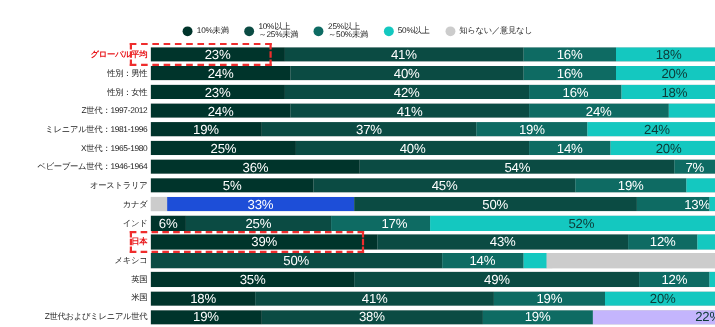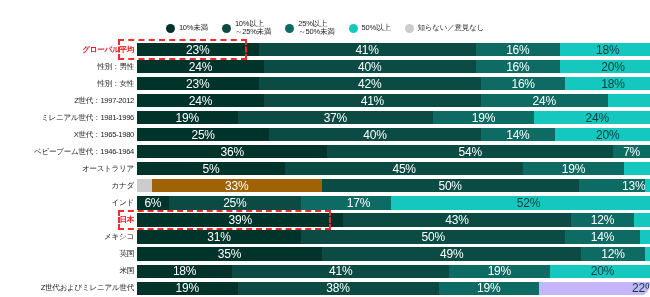--- a/index.html
+++ b/index.html
@@ -8,21 +8,20 @@
     width: 650px; height: 297px;
     background: #ffffff;
     font-family: "Liberation Sans", "DejaVu Sans", sans-serif;
   }
   #chart-root {
     position: relative;
     width: 650px;
     height: 297px;
     background: #ffffff;
     overflow: hidden;
-    border-radius: 14px;
   }
 
   
   #legend {
     position: absolute;
     left: 0; top: 16px;
     width: 650px;
     height: 24px;
     display: flex;
     justify-content: center;
@@ -271,21 +270,21 @@
           <div class="seg s3" style="width: 19%; background: rgb(14, 107, 99);">
             <span class="seg-label">19%</span>
           </div>
           <div class="seg s4" style="width: 6%; background: rgb(20, 200, 192);"></div>
           <div class="seg s5" style="width: 2%; background: rgb(204, 204, 204);"></div>
         </div>
       </div>
       <div class="row">
         <div class="row-label">カナダ</div>
         <div class="bar">
-          <div class="seg s1" style="width: 33%; background: #a16207; margin-left: 15px;">
+          <div class="seg s1" style="width: 33%; background: #1d4ed8; margin-left: 15px;">
             <span class="seg-label">33%</span>
           </div>
           <div class="seg s2" style="width: 50%; background: rgb(11, 75, 67);">
             <span class="seg-label">50%</span>
           </div>
           <div class="seg s3" style="width: 13%; background: rgb(14, 107, 99); justify-content: flex-end;">
             <span class="seg-label">13%</span>
           </div>
           <div class="seg s4" style="width: 3%; background: rgb(20, 200, 192);"></div>
           <div class="seg s5" style="width: 1%; background: rgb(204, 204, 204);"></div>
@@ -320,23 +319,20 @@
           <div class="seg s3" style="width: 12%; background: rgb(14, 107, 99);">
             <span class="seg-label">12%</span>
           </div>
           <div class="seg s4" style="width: 4%; background: rgb(20, 200, 192);"></div>
           <div class="seg s5" style="width: 2%; background: rgb(204, 204, 204);"></div>
         </div>
       </div>
       <div class="row">
         <div class="row-label">メキシコ</div>
         <div class="bar">
-          <div class="seg s1" style="width: 31%; background: rgb(0, 52, 43);">
-            <span class="seg-label">31%</span>
-          </div>
           <div class="seg s2" style="width: 50%; background: rgb(11, 75, 67);">
             <span class="seg-label">50%</span>
           </div>
           <div class="seg s3" style="width: 14%; background: rgb(14, 107, 99);">
             <span class="seg-label">14%</span>
           </div>
           <div class="seg s4" style="width: 4%; background: rgb(20, 200, 192);"></div>
           <div class="seg s5" style="width: 1%; background: rgb(204, 204, 204);"></div>
         </div>
       </div>

